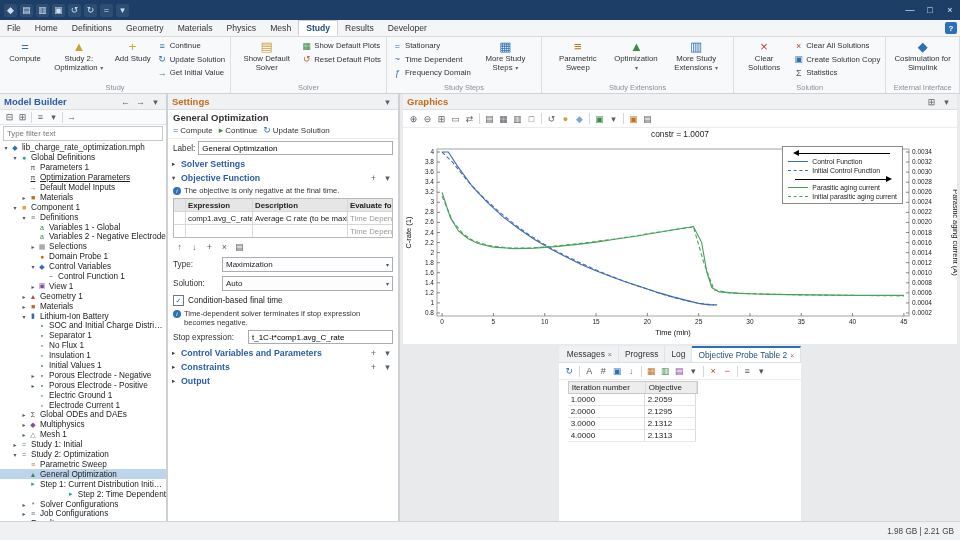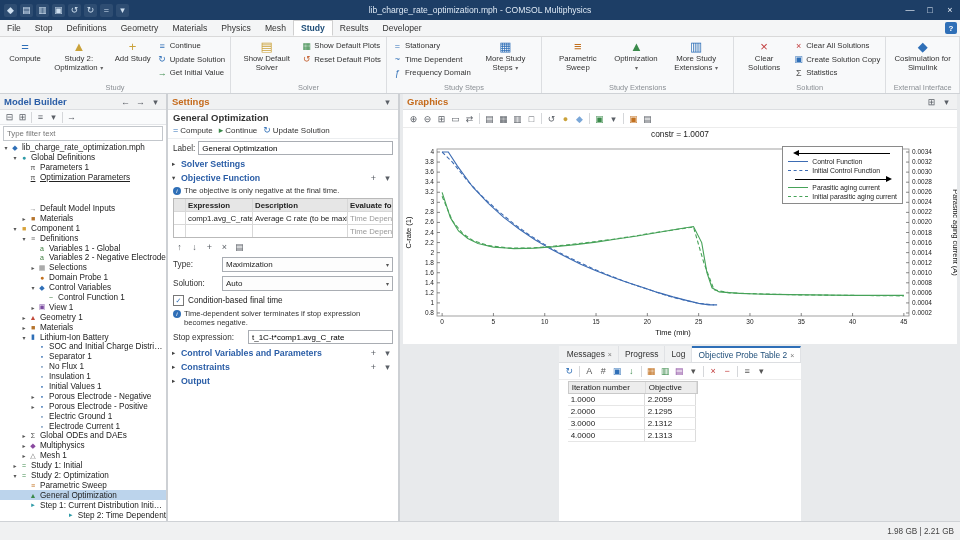--- a/index.html
+++ b/index.html
@@ -147,32 +147,31 @@
     <div class="tb-icons">
         <span class="tbtn">◆</span>
         <span class="tbtn">▤</span>
         <span class="tbtn">▥</span>
         <span class="tbtn">▣</span>
         <span class="tbtn">↺</span>
         <span class="tbtn">↻</span>
         <span class="tbtn">=</span>
         <span class="tbtn">▾</span>
       </div>
-    <div class="tb-title">lib_charge_rate_optimization.mph - COMSOL Multiphysics</div>
     <div class="tb-controls">
       <span>—</span>
       <span>□</span>
       <span class="close">×</span>
     </div>
   </div>
 
   <div id="menubar">
     <div class="menu-items">
         <span class="menu-item">File</span>
-        <span class="menu-item">Stop</span>
+        <span class="menu-item">Home</span>
         <span class="menu-item">Definitions</span>
         <span class="menu-item">Geometry</span>
         <span class="menu-item">Materials</span>
         <span class="menu-item">Physics</span>
         <span class="menu-item">Mesh</span>
         <span class="menu-item active">Study</span>
         <span class="menu-item">Results</span>
         <span class="menu-item">Developer</span>
       </div>
     <span class="help-btn">?</span>
@@ -341,21 +340,21 @@
           <div class="tree-row" style="padding-left: 20px;">
             <span class="caret"></span>
             <span class="ticon" style="color: rgb(74, 74, 74);">π</span>
             <span class="tlabel">Parameters 1</span>
           </div>
           <div class="tree-row" style="padding-left: 20px; text-decoration: underline;">
             <span class="caret"></span>
             <span class="ticon" style="color: rgb(74, 74, 74);">π</span>
             <span class="tlabel">Optimization Parameters</span>
           </div>
-          <div class="tree-row" style="padding-left: 20px; margin-top: 21px;">
+          <div class="tree-row" style="padding-left: 20px;">
             <span class="caret"></span>
             <span class="ticon" style="color: rgb(122, 122, 122);">→</span>
             <span class="tlabel">Default Model Inputs</span>
           </div>
           <div class="tree-row" style="padding-left: 20px;">
             <span class="caret">▸</span>
             <span class="ticon" style="color: rgb(181, 116, 44);">■</span>
             <span class="tlabel">Materials</span>
           </div>
           <div class="tree-row" style="padding-left: 11px;">

